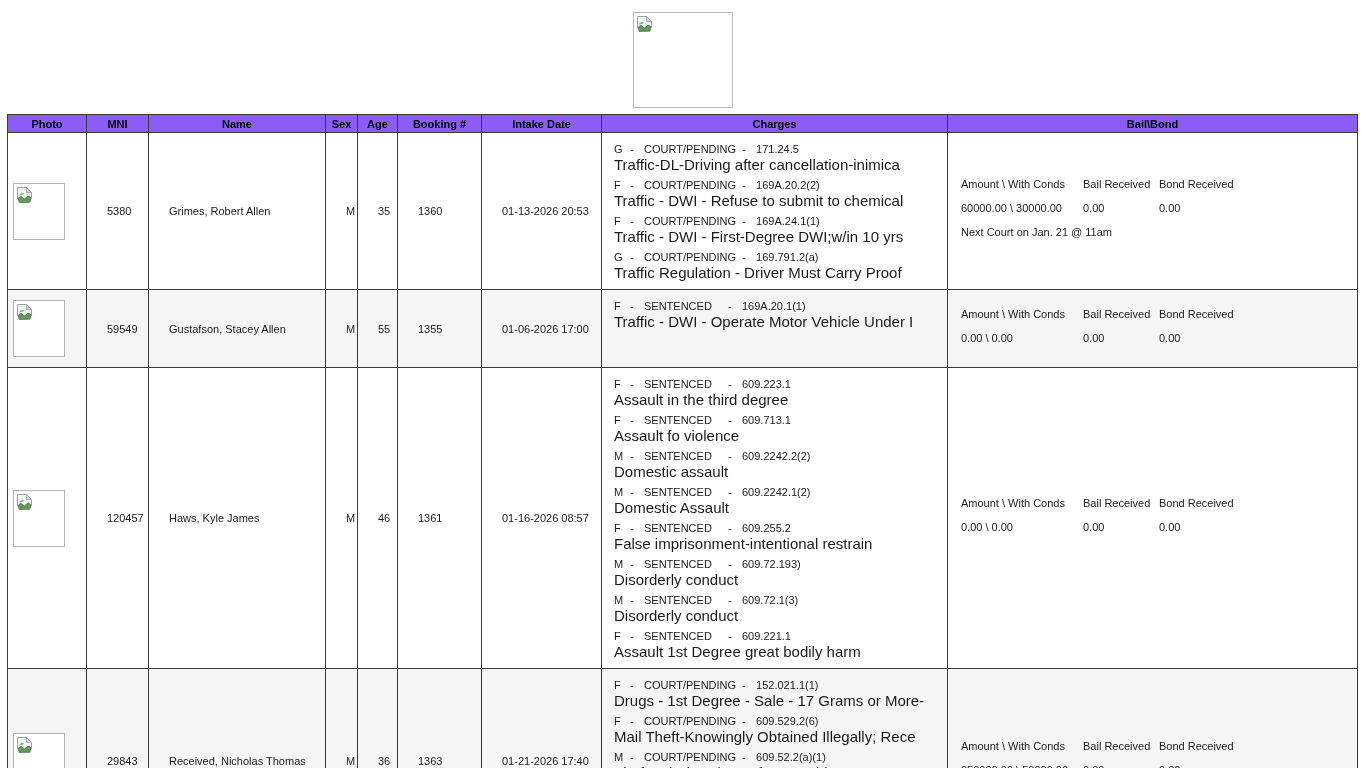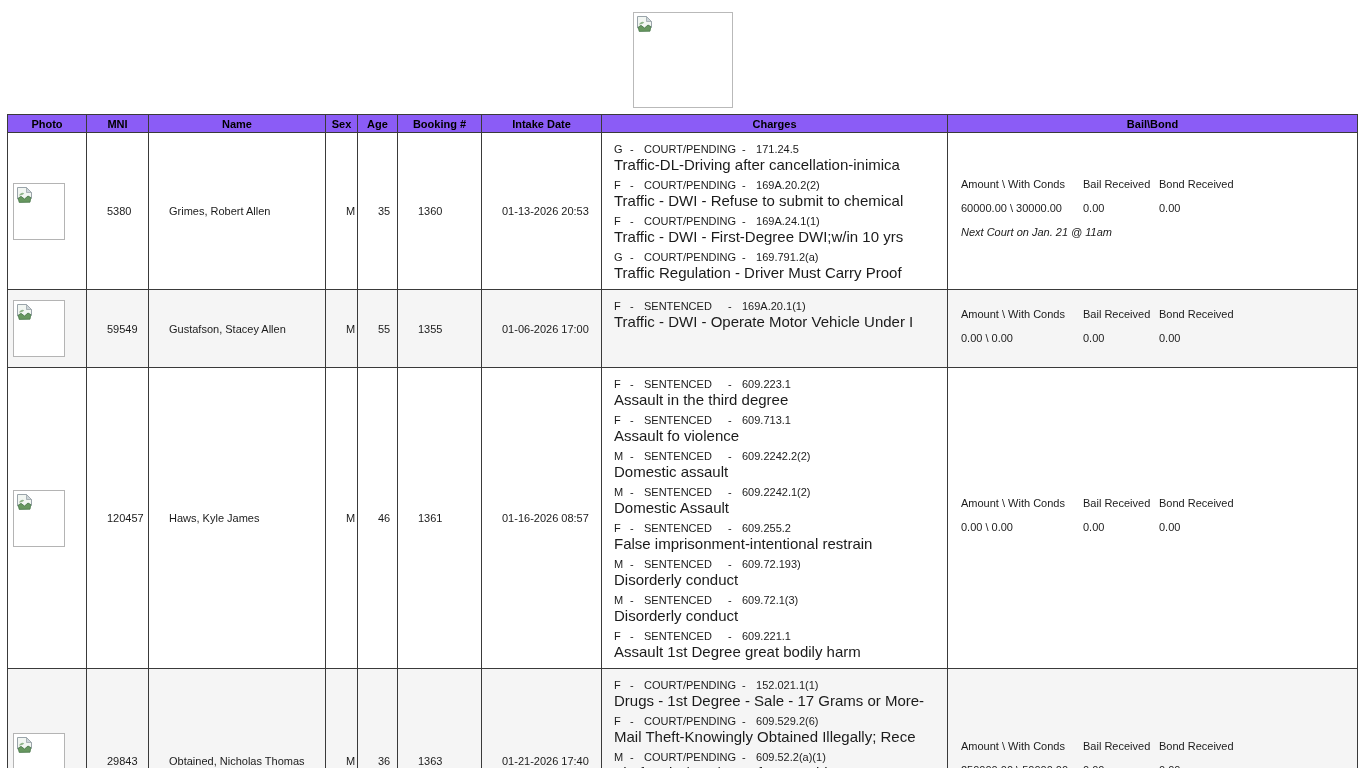--- a/index.html
+++ b/index.html
@@ -67,21 +67,21 @@
   .chg-l1 .status { min-width: 84px; padding-right: 6px; }
   .chg-l2 { font-size: 15px; line-height: 16px; white-space: nowrap; overflow: hidden; }
   
   .c-bail { vertical-align: middle; padding: 6px 4px 12px 13px; }
   .bail-grid {
     display: grid;
     grid-template-columns: 122px 76px auto;
     font-size: 11px; line-height: 24px;
     white-space: nowrap;
   }
-  .bail-note { grid-column: 1 / -1; font-style: italic; }
+  .bail-note { grid-column: 1 / -1; }
 </style>
 </head>
 <body>
 
 <div class="report-header">
   <div class="logo-box">
     <svg class="broken-icon" viewBox="0 0 17 18">
       <path d="M1.5 1.5 H10.5 L15.5 6.5 V12.5 L12 10.5 L8.5 13.5 L5 10.8 L1.5 13 Z" fill="#f2f6f2" stroke="#9aa4aa" stroke-width="1"></path>
       <path d="M10.5 1.5 L15.5 6.5 H10.5 Z" fill="#ccd4d8" stroke="#9aa4aa" stroke-width="0.8"></path>
       <path d="M2.2 12.2 L5 10.4 L8.5 13 L12 10 L14.8 11.6 L14 16.2 L3.2 16.4 Z" fill="#67975f" stroke="#49774a" stroke-width="0.8"></path>
@@ -363,21 +363,21 @@
       <div class="photo-box">
         <svg class="broken-icon" viewBox="0 0 17 18">
           <path d="M1.5 1.5 H10.5 L15.5 6.5 V12.5 L12 10.5 L8.5 13.5 L5 10.8 L1.5 13 Z" fill="#f2f6f2" stroke="#9aa4aa" stroke-width="1"></path>
           <path d="M10.5 1.5 L15.5 6.5 H10.5 Z" fill="#ccd4d8" stroke="#9aa4aa" stroke-width="0.8"></path>
           <path d="M2.2 12.2 L5 10.4 L8.5 13 L12 10 L14.8 11.6 L14 16.2 L3.2 16.4 Z" fill="#67975f" stroke="#49774a" stroke-width="0.8"></path>
           <path d="M3 9.5 C4.5 6.5 7 6 8.2 7.6 C7 8.8 5 9.6 3 9.5 Z" fill="#8fb489"></path>
         </svg>
       </div>
     </td>
     <td class="cell"><span>29843</span></td>
-    <td class="cell"><span>Obtained, Nicholas Thomas</span></td>
+    <td class="cell"><span>Received, Nicholas Thomas</span></td>
     <td class="cell"><span>M</span></td>
     <td class="cell"><span>36</span></td>
     <td class="cell"><span>1363</span></td>
     <td class="cell"><span>01-21-2026 17:40</span></td>
     <td class="c-charges">
       <div class="charges">
   <div class="charge">
     <div class="chg-l1">
       <span class="sev">F</span>
       <span class="d">-</span>

